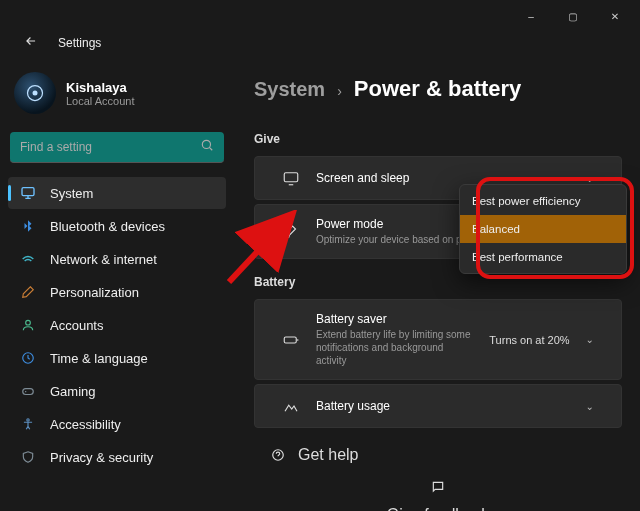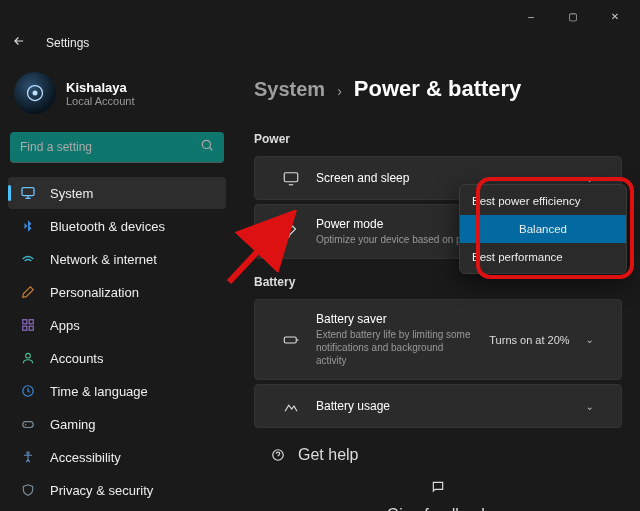--- a/index.html
+++ b/index.html
@@ -15,21 +15,21 @@
     display: flex; justify-content: flex-end; align-items: center;
     height: 32px; padding-right: 4px;
   }
   .win-btn {
     width: 42px; height: 28px;
     display: flex; align-items: center; justify-content: center;
     color: #ccc; font-size: 10px;
   }
   .header-row {
     display: flex; align-items: center;
-    padding: 0 12px; height: 22px;
+    padding: 0 24px; height: 22px;
   }
   .back-arrow { color: #ddd; width: 16px; }
   .app-title { font-size: 12px; color: #eee; margin-left: 18px; }
   .main { display: flex; margin-top: 8px; }
   .sidebar { width: 232px; flex-shrink: 0; padding: 4px 6px 0 8px; }
   .profile { display: flex; align-items: center; padding: 6px 6px 12px 6px; gap: 10px; }
   .avatar {
     width: 42px; height: 42px; border-radius: 50%;
     background: radial-gradient(circle at 40% 35%, #2d5070, #08141e 70%);
     display: flex; align-items: center; justify-content: center;
@@ -101,21 +101,21 @@
     width: 168px;
     background: #2a2a2a; border: 1px solid #3a3a3a;
     border-radius: 6px;
     box-shadow: 0 8px 24px rgba(0,0,0,.6);
     z-index: 5;
     padding: 2px 0;
   }
   .dd-item {
     padding: 8px 12px; font-size: 11.5px; color: #eee;
   }
-  .dd-item.selected { background: #0369a1; text-align: center; }
+  .dd-item.selected { background: #a16207; }
   
   .red-box {
     position: absolute;
     right: 6px; top: 177px;
     width: 158px; height: 102px;
     border: 4px solid #d11; border-radius: 14px;
     pointer-events: none; z-index: 6;
   }
   
   .arrow-svg {
@@ -196,31 +196,20 @@
     <div class="nav-item">
       <span class="nav-icon">
           <svg width="14" height="14" viewBox="0 0 24 24" fill="none" stroke="#c97d35" stroke-width="2">
             <path d="M16 3l5 5L9 20l-6 1 1-6z"></path>
           </svg>
         </span>
       <span>Personalization</span>
     </div>
     <div class="nav-item">
       <span class="nav-icon">
-          <svg width="14" height="14" viewBox="0 0 24 24" fill="none" stroke="#8d6fc7" stroke-width="2">
-            <rect x="3" y="3" width="7" height="7"></rect>
-            <rect x="14" y="3" width="7" height="7"></rect>
-            <rect x="3" y="14" width="7" height="7"></rect>
-            <rect x="14" y="14" width="7" height="7"></rect>
-          </svg>
-        </span>
-      <span>Apps</span>
-    </div>
-    <div class="nav-item">
-      <span class="nav-icon">
           <svg width="14" height="14" viewBox="0 0 24 24" fill="none" stroke="#4ab88c" stroke-width="2">
             <circle cx="12" cy="8" r="4"></circle>
             <path d="M4 21c0-4 4-6 8-6s8 2 8 6"></path>
           </svg>
         </span>
       <span>Accounts</span>
     </div>
     <div class="nav-item">
       <span class="nav-icon">
           <svg width="14" height="14" viewBox="0 0 24 24" fill="none" stroke="#3d8de0" stroke-width="2">
@@ -262,21 +251,21 @@
     </div>
   </div>
 
   <div class="content">
     <div class="breadcrumb">
       <span class="crumb-parent">System</span>
       <span class="crumb-sep">›</span>
       <span class="crumb-current">Power &amp; battery</span>
     </div>
 
-    <div class="section-title">Power</div>
+    <div class="section-title">Give</div>
 
     <div class="card">
       <div class="card-row">
         <span class="card-icon">
             <svg width="18" height="18" viewBox="0 0 24 24" fill="none" stroke="currentColor" stroke-width="1.5">
               <rect x="3" y="5" width="18" height="12" rx="2"></rect>
               <path d="M9 21h6"></path>
             </svg>
           </span>
         <div class="card-text">

